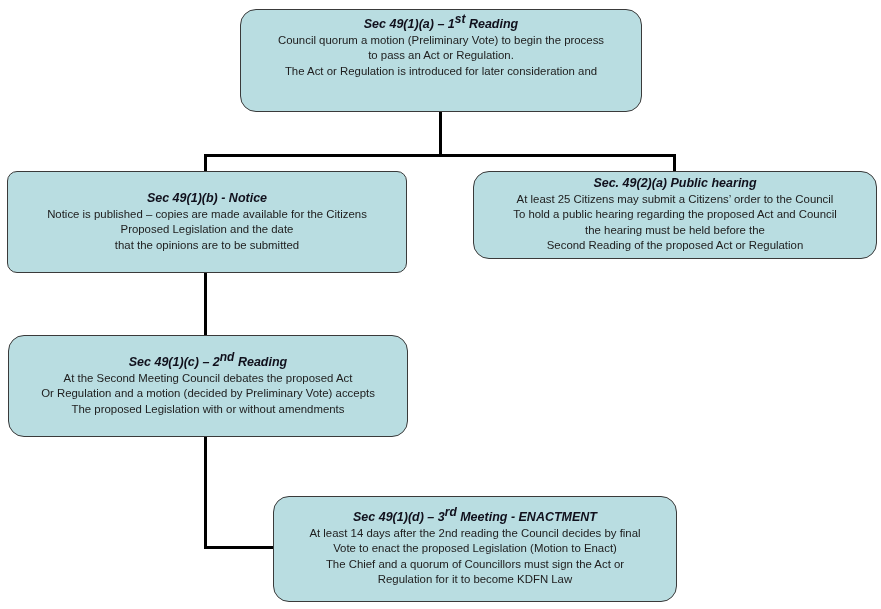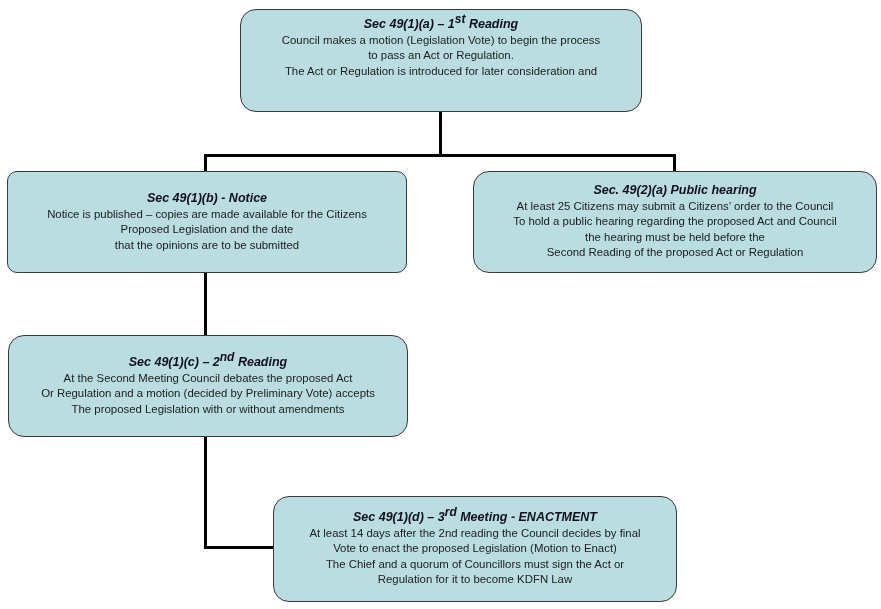--- a/index.html
+++ b/index.html
@@ -51,21 +51,21 @@
     white-space: nowrap;
   }
   .connector {
     position: absolute;
     background: #000000;
   }
 
   
   #box-first-reading  { left: 240px; top: 9px;   width: 402px; height: 103px; }
   #box-notice         { left: 7px;   top: 171px; width: 400px; height: 102px; border-radius: 10px; }
-  #box-public-hearing { left: 473px; top: 171px; width: 404px; height: 102px; }
+  #box-public-hearing { left: 473px; top: 171px; width: 404px; height: 88px; }
   #box-second-reading { left: 8px;   top: 335px; width: 400px; height: 102px; }
   #box-enactment      { left: 273px; top: 496px; width: 404px; height: 106px; }
 
   
   #conn-top-stem      { left: 439px; top: 112px; width: 3px;   height: 45px; }
   #conn-top-hbar      { left: 204px; top: 154px; width: 472px; height: 3px;  }
   #conn-top-left-drop { left: 204px; top: 154px; width: 3px;   height: 18px; }
   #conn-top-right-drop{ left: 673px; top: 154px; width: 3px;   height: 18px; }
   #conn-mid-vert      { left: 204px; top: 273px; width: 3px;   height: 62px; }
   #conn-bottom-vert   { left: 204px; top: 437px; width: 3px;   height: 112px;}
@@ -79,21 +79,21 @@
   <div class="connector" id="conn-top-stem"></div>
   <div class="connector" id="conn-top-hbar"></div>
   <div class="connector" id="conn-top-left-drop"></div>
   <div class="connector" id="conn-top-right-drop"></div>
   <div class="connector" id="conn-mid-vert"></div>
   <div class="connector" id="conn-bottom-vert"></div>
   <div class="connector" id="conn-bottom-hbar"></div>
 
   <div class="box top-align" id="box-first-reading">
     <div class="box-title"><span>Sec 49(1)(a) – 1</span><sup>st</sup><span> Reading</span></div>
-    <div class="box-line">Council makes a motion (Legislation Vote) to begin the process</div>
+    <div class="box-line">Council quorum a motion (Preliminary Vote) to begin the process</div>
     <div class="box-line">to pass an Act or Regulation.</div>
     <div class="box-line">The Act or Regulation is introduced for later consideration and</div>
   </div>
 
   <div class="box" id="box-notice">
     <div class="box-title"><span>Sec 49(1)(b) - Notice</span><sup></sup><span></span></div>
     <div class="box-line">Notice is published – copies are made available for the Citizens</div>
     <div class="box-line">Proposed Legislation and the date</div>
     <div class="box-line">that the opinions are to be submitted</div>
   </div>

